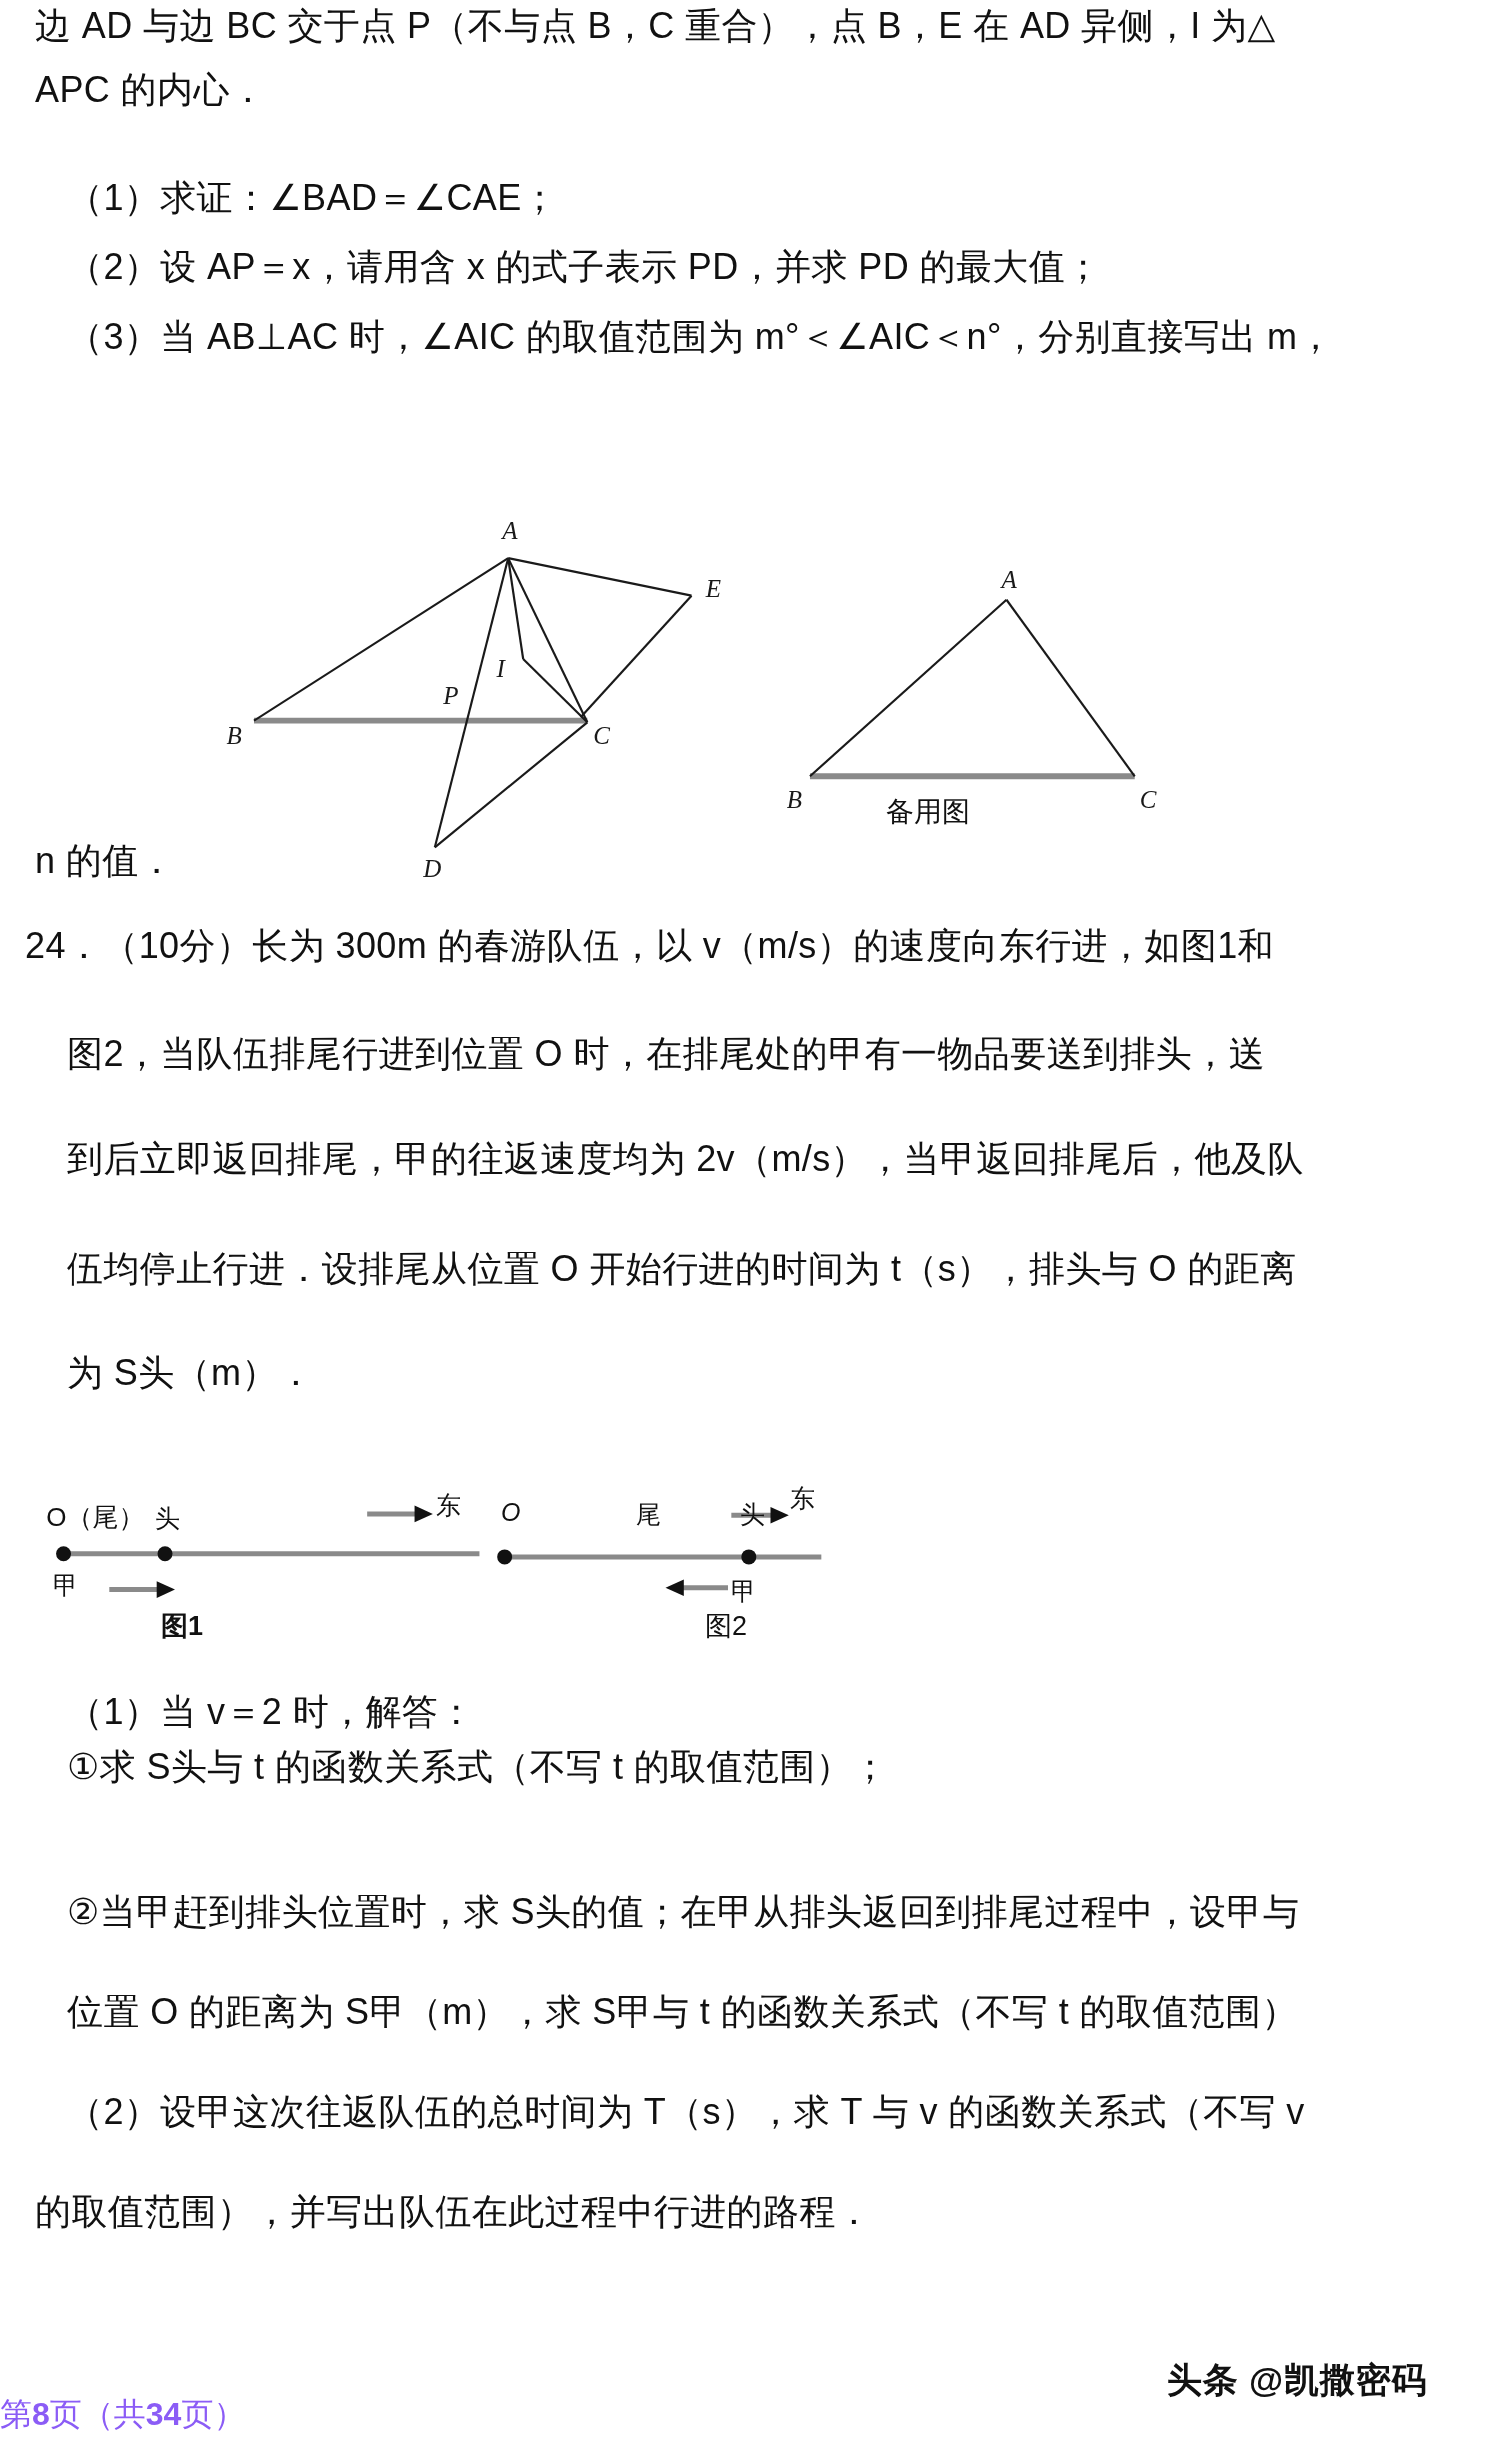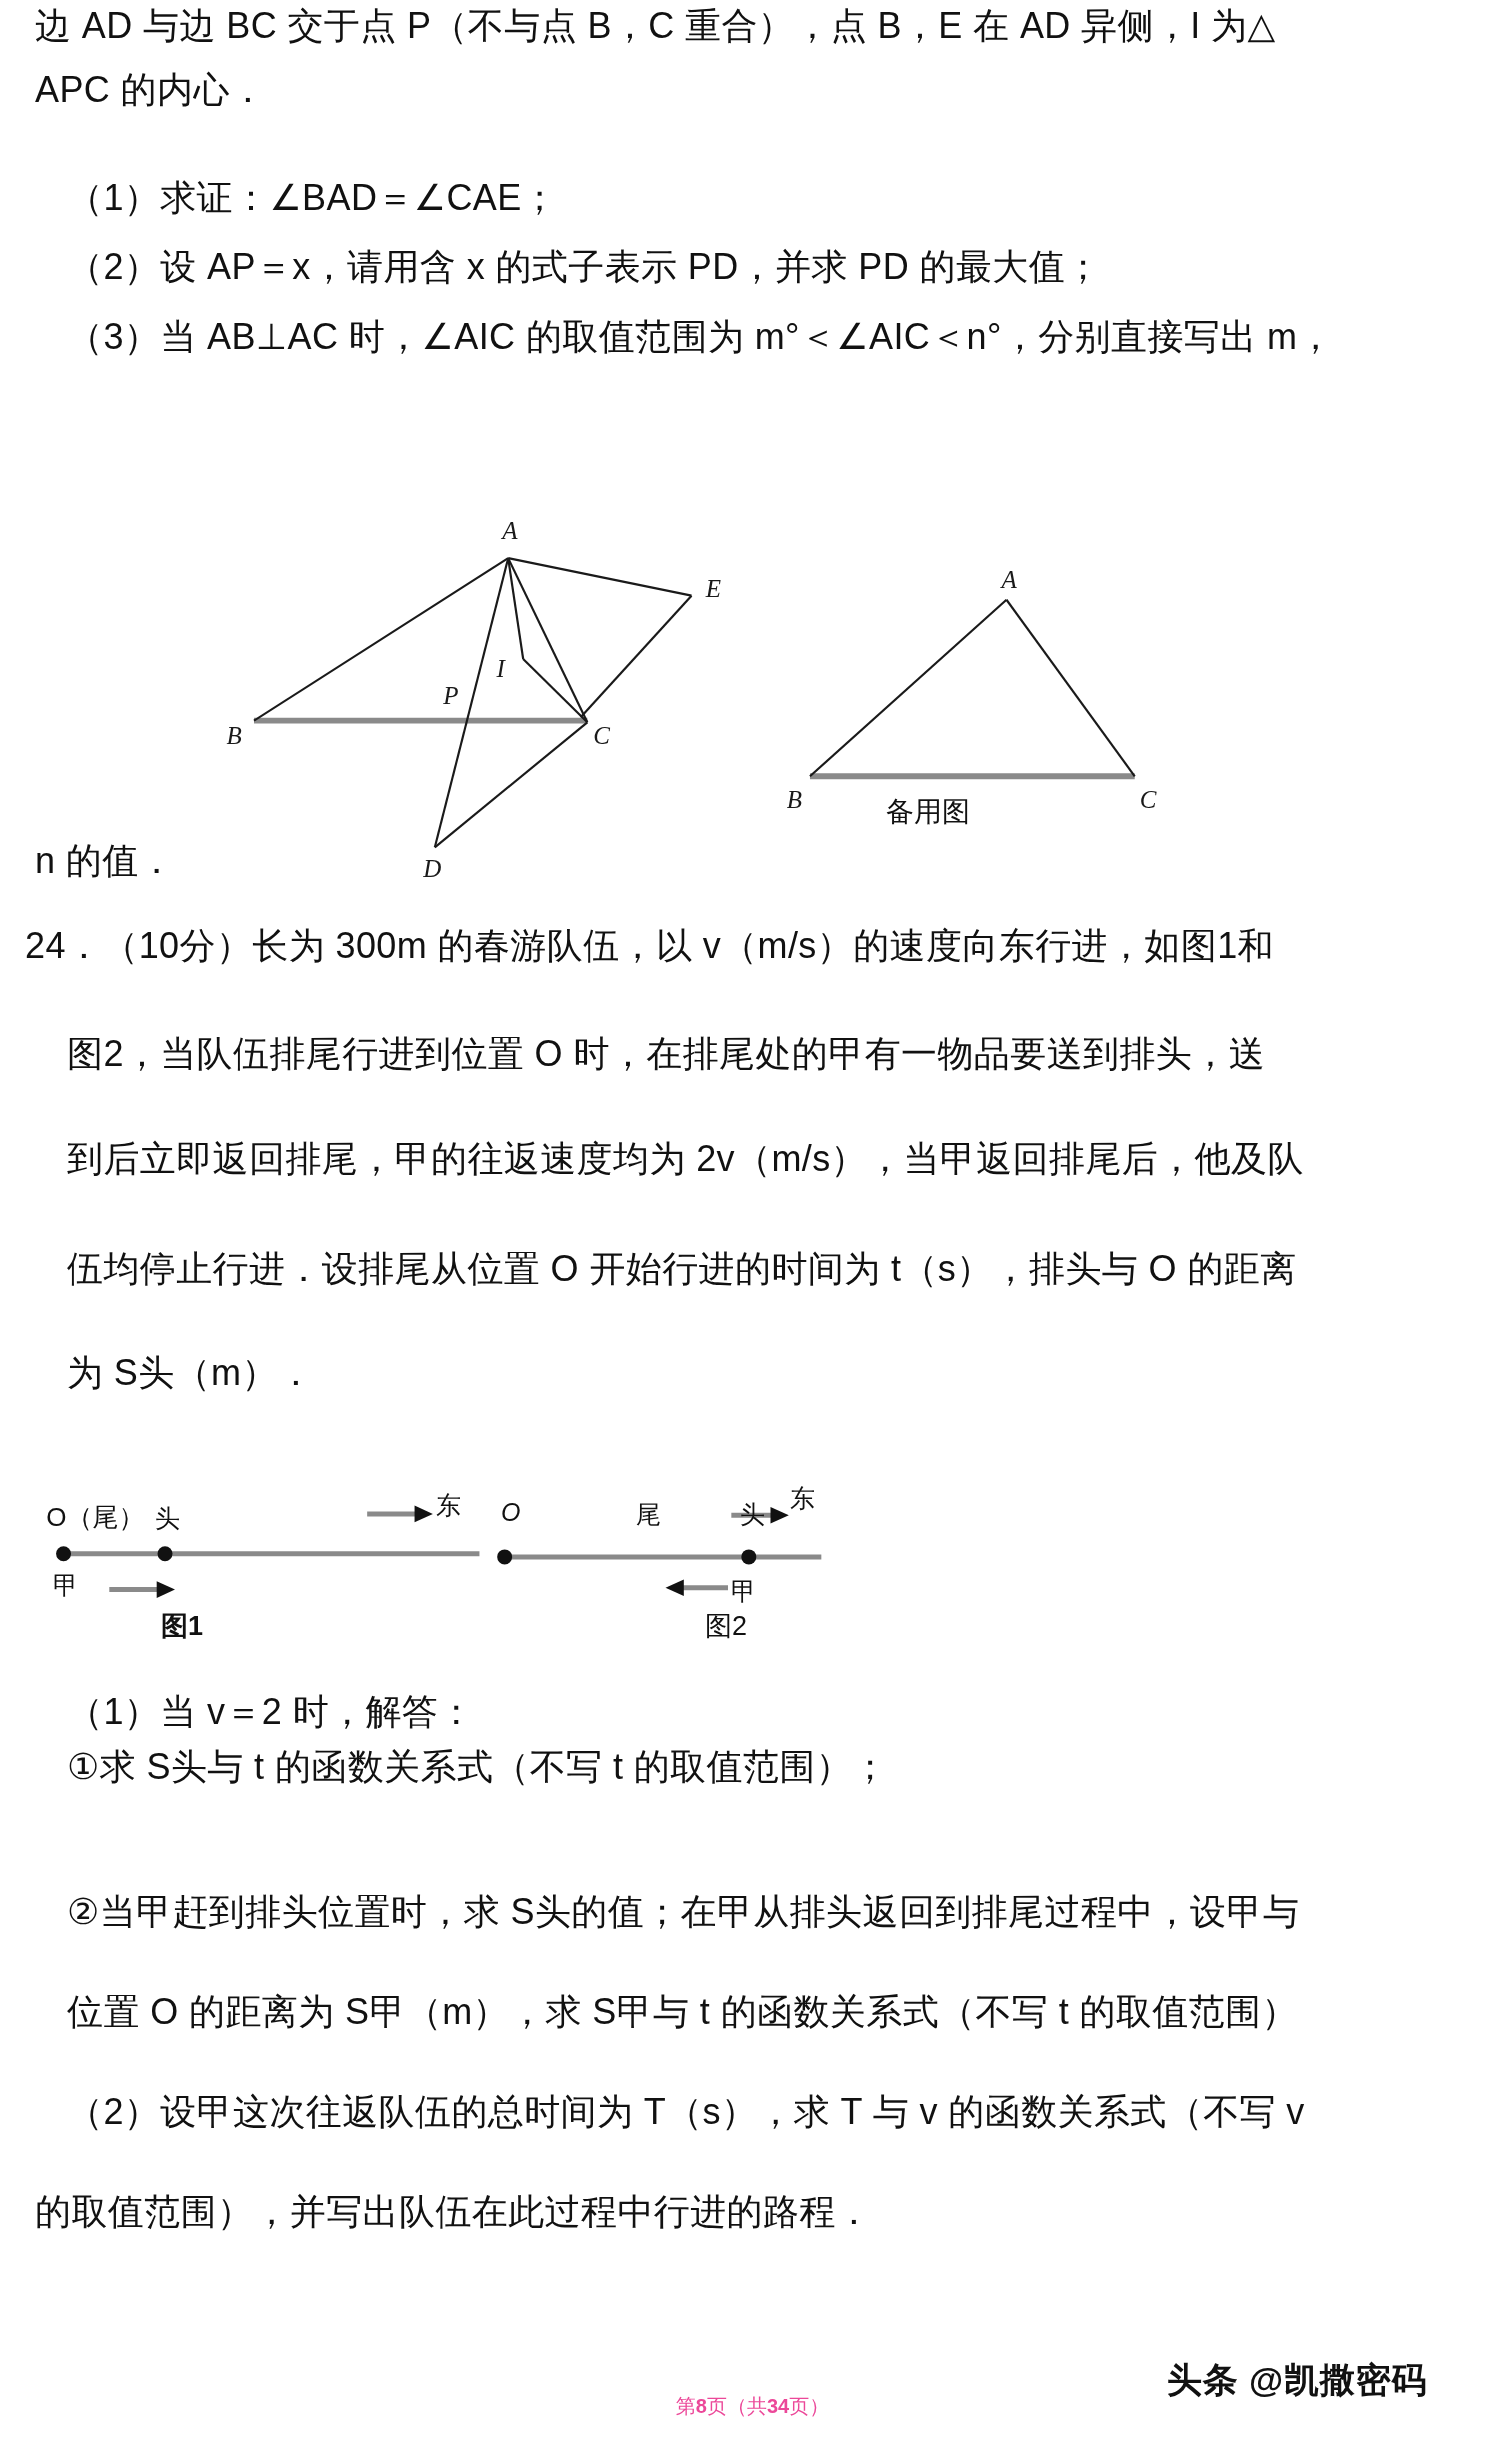--- a/index.html
+++ b/index.html
@@ -35,23 +35,22 @@
     position: absolute;
     font-size: 28px;
     color: #111;
     white-space: nowrap;
   }
 
   
   .footer-page {
     position: absolute;
     left: 0; right: 0;
-    text-align: center;
-    font-size: 20px;
-    color: #ec4899;
+    font-size: 32px;
+    color: #8b5cf6;
   }
   .footer-page b { font-weight: 700; }
   .watermark {
     position: absolute;
     font-size: 35px;
     font-weight: 700;
     color: #111;
     white-space: nowrap;
     letter-spacing: 0.8px;
   }

